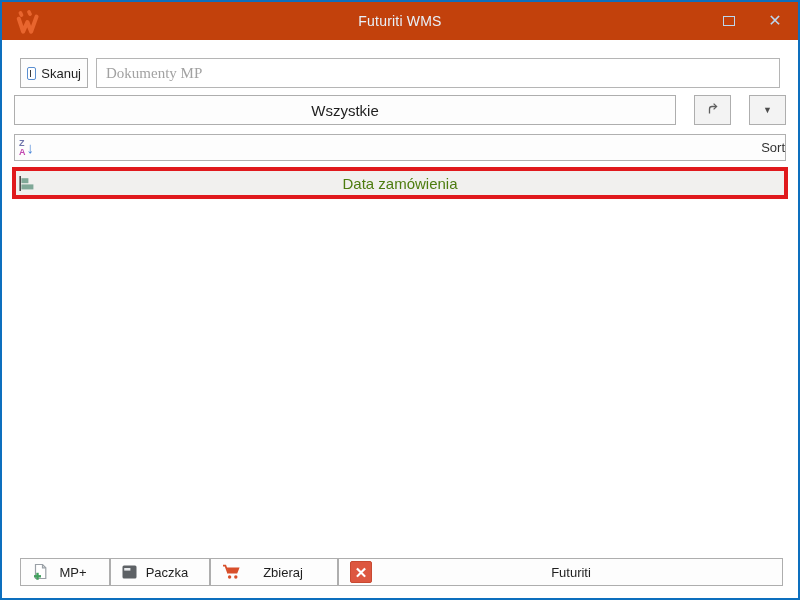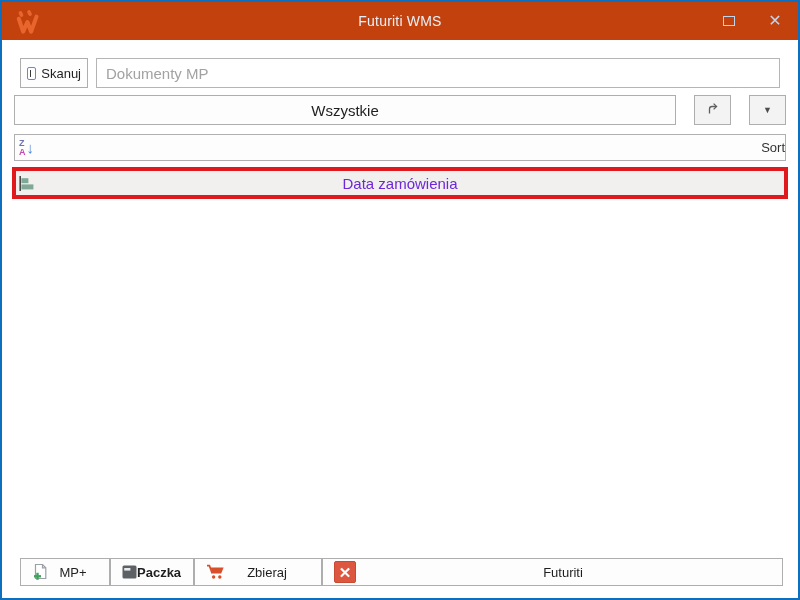--- a/index.html
+++ b/index.html
@@ -40,21 +40,21 @@
   .barcode-icon {
     width:17px; height:13px; border:1px solid #5b8fd0; border-radius:2px;
     background:#fff; display:inline-flex; align-items:stretch; padding:2px;
   }
   .barcode-icon i {
     flex:1;
     background:repeating-linear-gradient(90deg,#3a3a3a 0 1px,transparent 1px 3px);
   }
   .scan-input {
     flex:1; margin-left:8px; border:1px solid #b5b5b5; background:#fff;
-    font-family:Liberation Sans, sans-serif; font-size:15px; padding:0 9px;
+    font-family:Liberation Serif, serif; font-size:15px; padding:0 9px;
     color:#333; outline:none;
   }
   .scan-input::placeholder { color:#a2a2a2; }
   
   .row2 { margin:7px 12px 0 12px; height:30px; display:flex; gap:18px; flex:0 0 auto; }
   .filter-btn { flex:1; justify-content:center; font-size:15px; }
   .mini-btn { width:37px; flex:0 0 auto; justify-content:center; background:#f3f3f3; }
   .dd-triangle { font-size:9px; color:#4d4d4d; }
   
   .sort-row {
@@ -72,31 +72,31 @@
   .za-a { color:#c247b0; }
   .za-arrow { color:#4a86d8; font-size:15px; line-height:1; margin-left:1px; }
   
   .data-row {
     margin:6px 10px 0 10px; height:32px; flex:0 0 auto;
     border:4px solid #e0191c; background:#f1f0ee; position:relative;
     display:flex; align-items:center;
   }
   .data-label {
     position:absolute; left:0; right:0; text-align:center;
-    font-size:15px; color:#6d28d9;
+    font-size:15px; color:#4d7c0f;
   }
   .bars-icon { margin-left:3px; width:16px; height:17px; }
   
   .spacer { flex:1 1 auto; background:#fff; }
   
   .footer { margin:0 15px 12px 18px; height:28px; display:flex; flex:0 0 auto; }
   .f-btn .f-icon { margin-left:5px; flex:0 0 auto; display:flex; align-items:center; }
   .f-btn .f-label { flex:1; text-align:center; padding-right:6px; }
   .mp-btn { width:90px; }
-  .paczka-btn { width:84px;font-weight:bold; }
+  .paczka-btn { width:100px; }
   .zbieraj-btn { width:128px; }
   .zamknij-btn { flex:1; }
   .xbox {
     width:22px; height:22px; background:#dd5740; border:1px solid #c84a32;
     border-radius:2px; color:#fff; font-weight:bold; font-size:15px;
     display:flex; align-items:center; justify-content:center; line-height:1;
   }
 </style>
 </head>
 <body>

